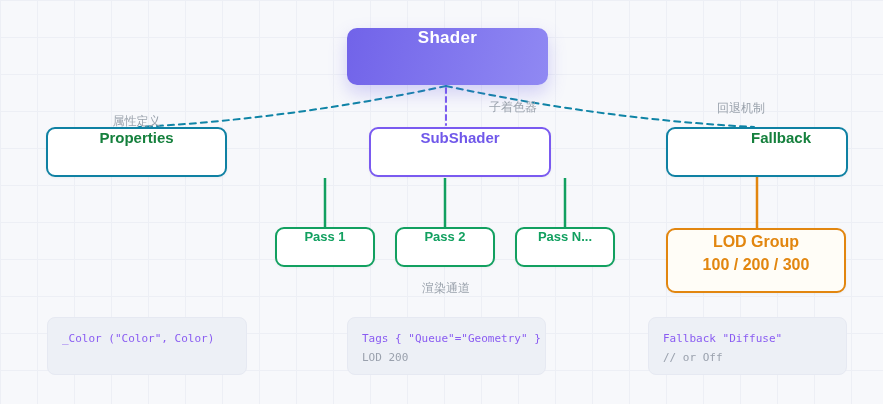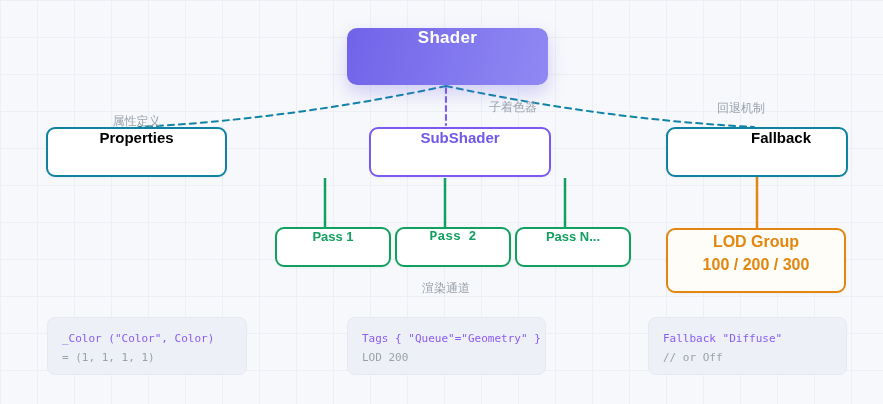--- a/index.html
+++ b/index.html
@@ -43,32 +43,32 @@
     left: 347px; top: 28px; width: 201px; height: 57px;
     background: linear-gradient(105deg, #7163e9 0%, #9089f3 100%);
     border-radius: 10px;
     color: #ffffff;
     font-size: 17px;
     letter-spacing: 0.3px;
     box-shadow: 0 8px 18px rgba(113, 99, 233, 0.28);
   }
 
   .node-branch { font-size: 15px; height: 50px; top: 127px; }
-  .node-teal   { border: 2px solid #0f81a3; color: #000000; }
+  .node-teal   { border: 2px solid #0f81a3; color: #15803d; }
   .node-purple { border: 2px solid #7a5af0; color: #7058ea; }
   .node-green  { border: 2px solid #12a060; color: #12a060; }
   .node-orange { border: 2px solid #e2860f; color: #e2860f; background: #fffdf7; }
 
   .node-properties { left: 46px;  width: 181px; }
   .node-subshader  { left: 369px; width: 182px; }
   .node-fallback   { left: 666px; width: 182px; padding-left: 48px; }
 
-  .node-pass { top: 227px; width: 116px; height: 40px; font-size: 13px; }
+  .node-pass { top: 227px; width: 100px; height: 40px; font-size: 13px; }
   .node-pass1 { left: 275px; }
-  .node-pass2 { left: 395px; font-family: Liberation Mono, monospace; }
+  .node-pass2 { left: 395px; }
   .node-passn { left: 515px; }
 
   .node-lod { left: 666px; top: 228px; width: 180px; height: 65px; font-size: 16px; line-height: 1.45; }
 
   .annotation {
     position: absolute;
     color: #9aa2ac;
     font-size: 12px;
     text-align: center;
     height: 14px;
@@ -144,21 +144,20 @@
 
   <div class="annotation ann-passes">渲染通道</div>
 
   <div class="node node-orange node-lod">
     <span>LOD Group</span>
     <span>100 / 200 / 300</span>
   </div>
 
   <div class="code-card code-properties">
     <div class="code-line">_Color ("Color", Color)</div>
-    <div class="code-comment">= (1, 1, 1, 1)</div>
   </div>
   <div class="code-card code-subshader">
     <div class="code-line">Tags { "Queue"="Geometry" }</div>
     <div class="code-comment">LOD 200</div>
   </div>
   <div class="code-card code-fallback">
     <div class="code-line">Fallback "Diffuse"</div>
     <div class="code-comment">// or Off</div>
   </div>
 

